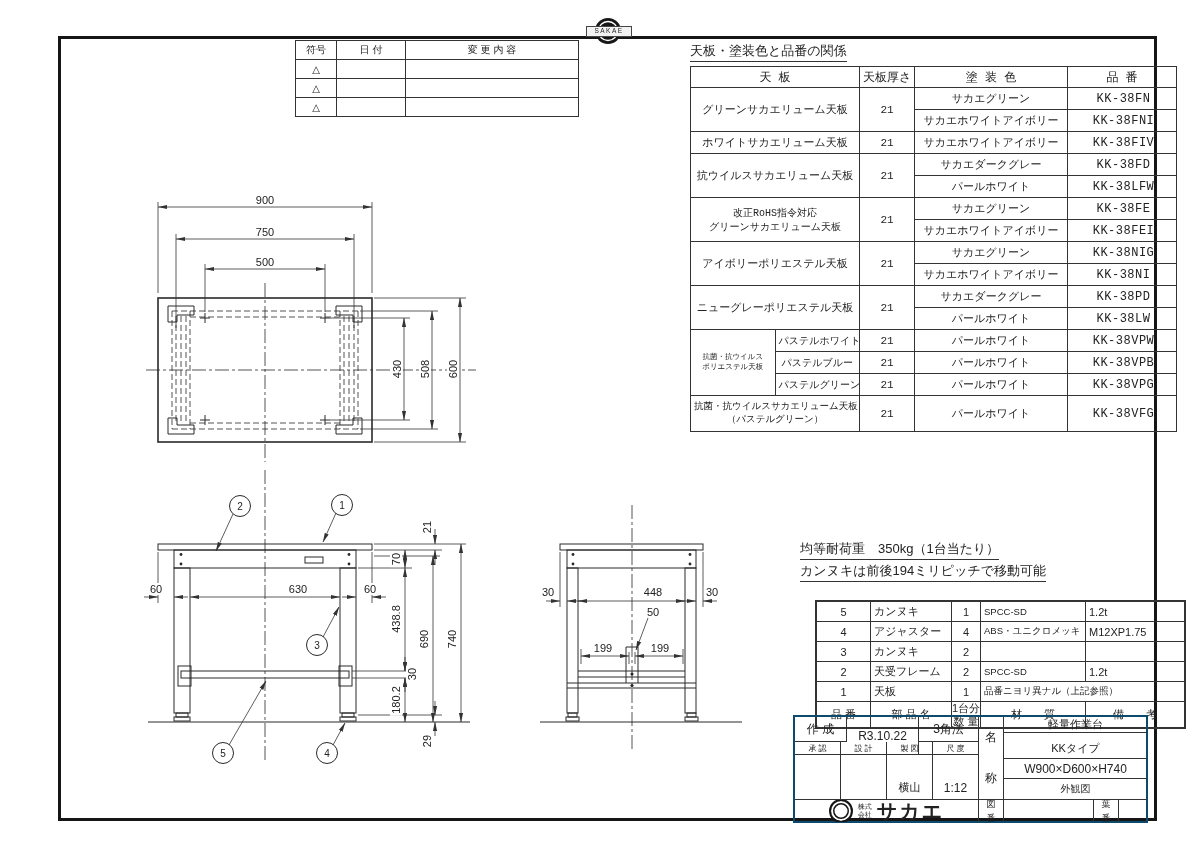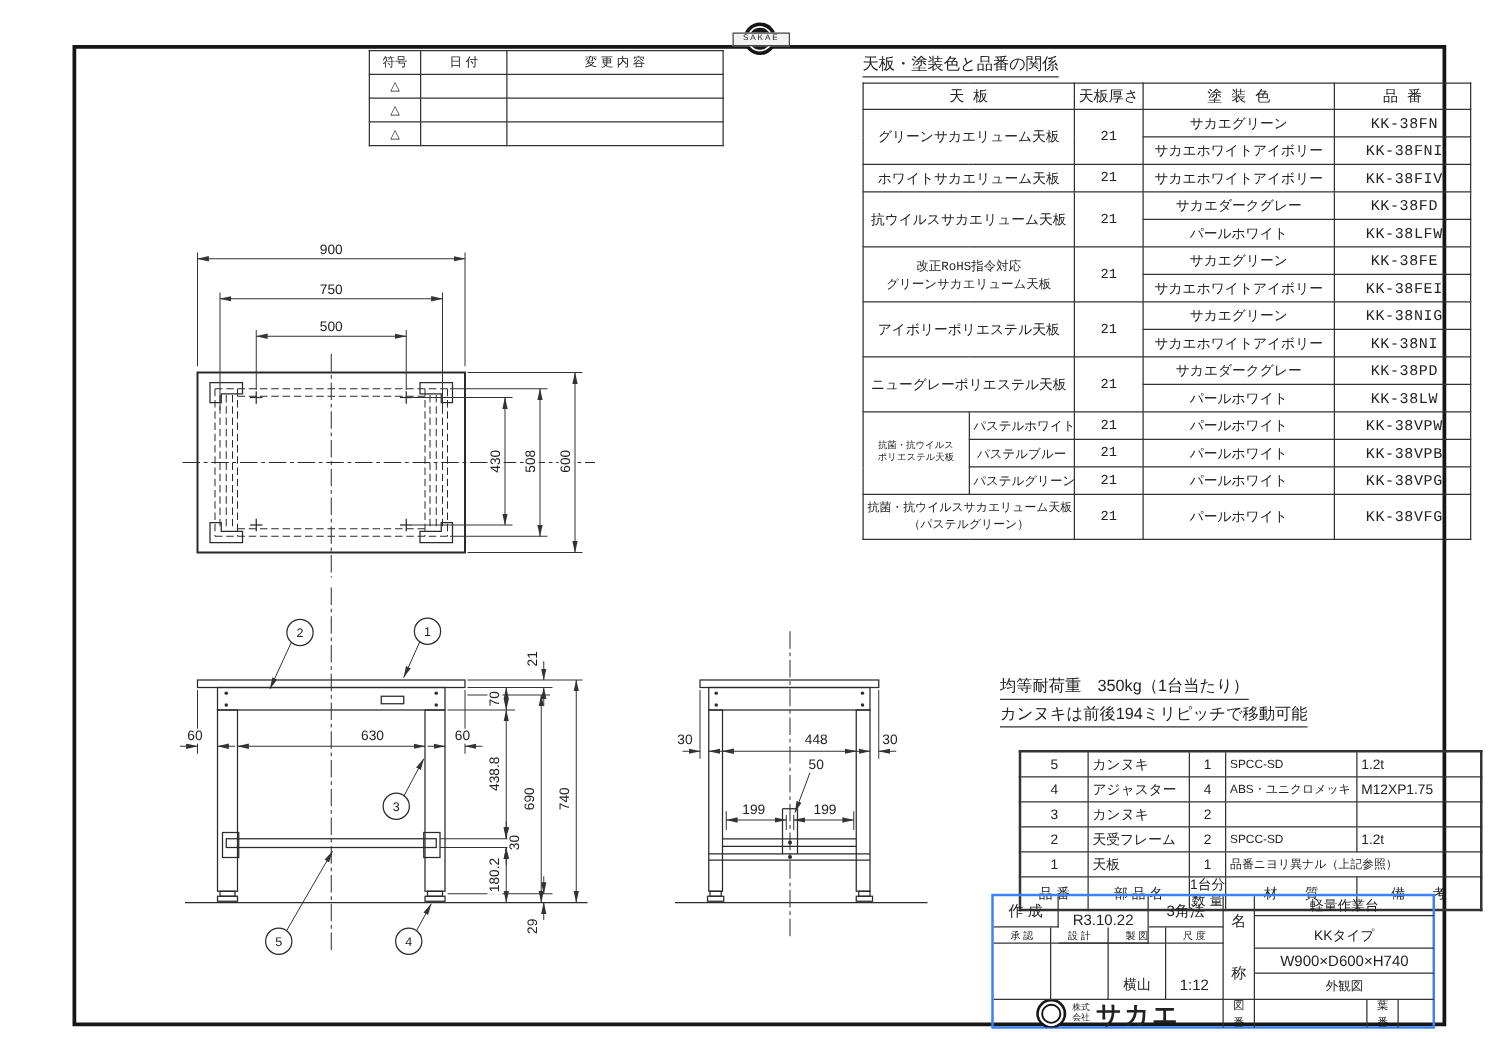--- a/index.html
+++ b/index.html
@@ -34,21 +34,21 @@
   
   .note{position:absolute;font-size:13px;border-bottom:1px solid #333;padding-bottom:1px;white-space:nowrap;}
   
   .parts{left:815px;top:600px;width:333px;font-size:11px;border:2px solid #333;}
   .parts td{height:19px;}
   .parts td.c{text-align:center;}
   .parts td.mat{font-size:9.5px;}
   .parts tr.hd td{height:20px;text-align:center;font-size:11px;}
   .parts td.qh{font-size:6.5px;line-height:1.15;text-align:center;padding:0;}
   
-  .tb{position:absolute;left:793px;top:715px;width:355px;height:108px;border:2px solid #3b82f6;box-sizing:border-box;}
+  .tb{position:absolute;left:793px;top:715px;width:355px;height:108px;border:2px solid #0c4a6e;box-sizing:border-box;}
   .tb .cell{position:absolute;box-sizing:border-box;border-right:1px solid #333;border-bottom:1px solid #333;display:flex;align-items:center;justify-content:center;font-size:12px;white-space:nowrap;overflow:hidden;}
   .vstack{display:flex;flex-direction:column;align-items:center;justify-content:space-around;height:100%;width:100%;}
   .logo-ring{width:20px;height:20px;border-radius:50%;border:2.5px solid #161616;box-shadow:inset 0 0 0 2px #fff, inset 0 0 0 3.5px #161616;display:inline-block;}
   .badge-band{position:absolute;left:586px;top:26px;width:44px;height:9px;background:#f2f2f2;border:1px solid #444;font-size:6.5px;line-height:8px;text-align:center;letter-spacing:1.5px;}
 </style>
 </head>
 <body>
 
 <div class="sheet-border"></div>
 

